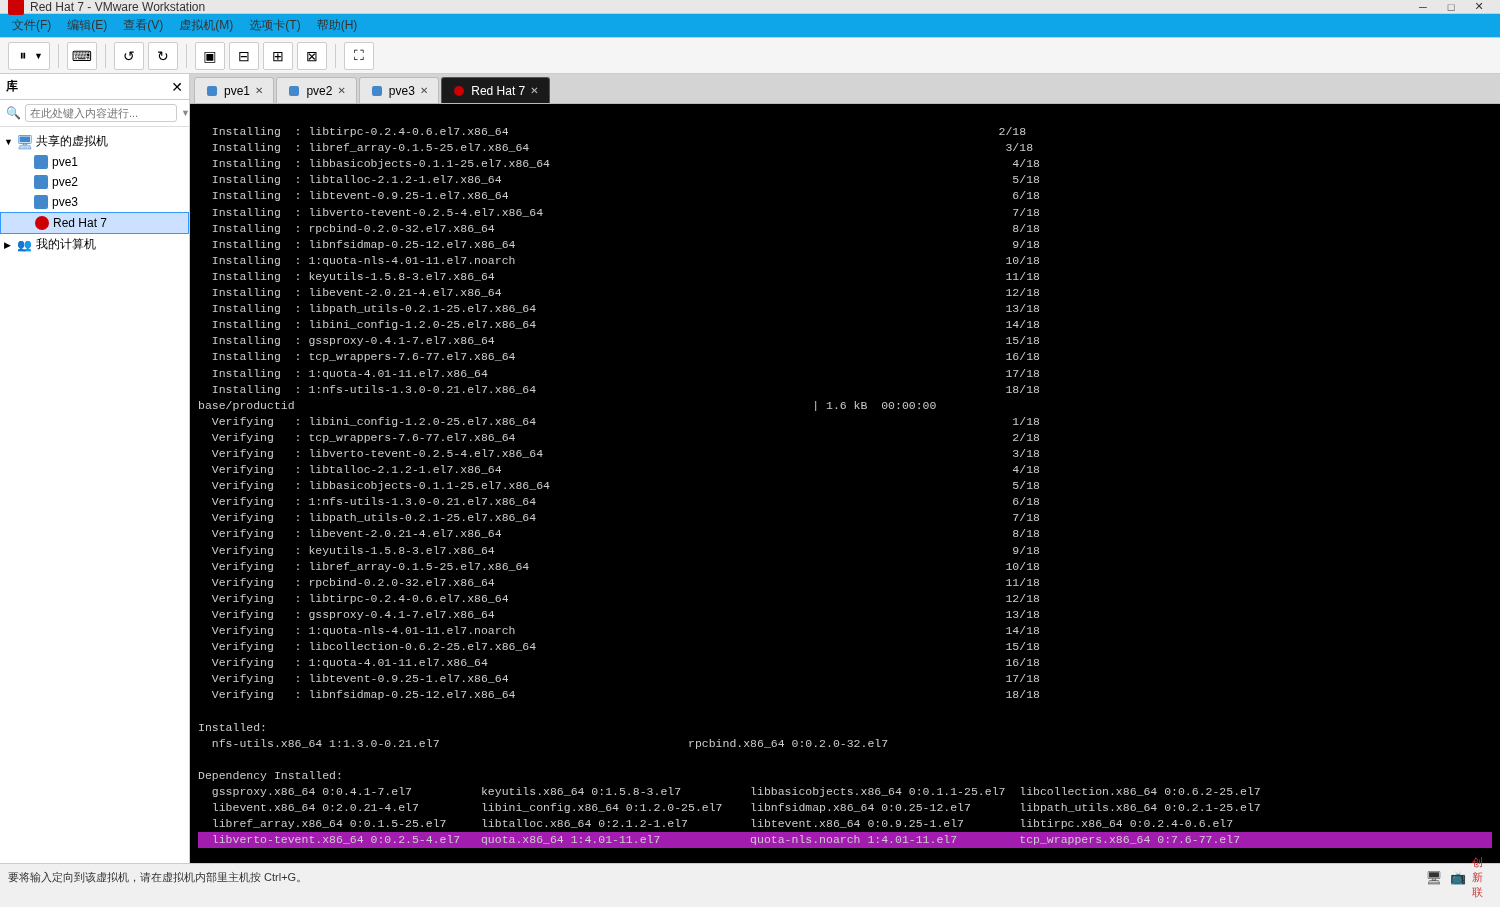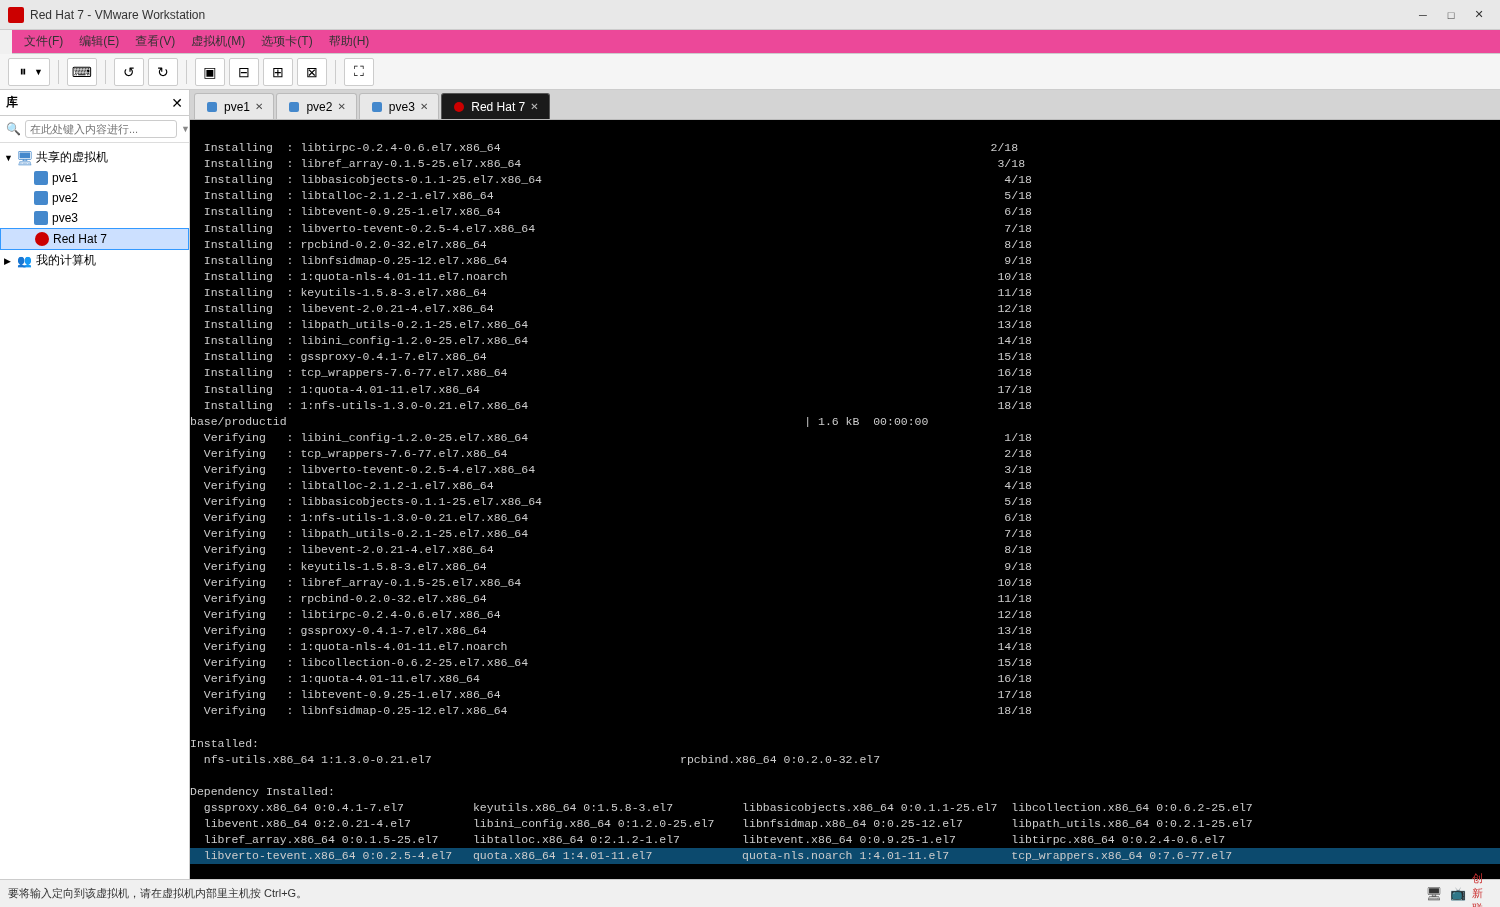--- a/index.html
+++ b/index.html
@@ -1,20 +1,20 @@
 <!DOCTYPE html>
 <html><head>
   <meta charset="utf-8">
   <style>
     * { margin: 0; padding: 0; box-sizing: border-box; }
     body { width: 1500px; height: 907px; font-family: 'Segoe UI', sans-serif; font-size: 12px; background: #f0f0f0; overflow: hidden; }
 
     
     #titlebar {
-      height: 30px;
+      height: 14px;
       background: #e8e8e8;
       display: flex;
       align-items: center;
       padding: 0 8px;
       border-bottom: 1px solid #ccc;
       user-select: none;
     }
     #titlebar .app-icon {
       width: 16px; height: 16px;
       background: #cc0000;
@@ -37,26 +37,25 @@
       background: transparent;
       cursor: pointer;
       font-size: 11px;
       display: flex; align-items: center; justify-content: center;
       color: #333;
     }
 
     
     #menubar {
       height: 24px;
-      background: #ec4899;
+      background: #0ea5e9;
       border-bottom: 1px solid #ccc;
       display: flex;
       align-items: center;
       padding: 0 4px;
-      margin-left: 12px;
     }
     .menu-item {
       padding: 2px 8px;
       font-size: 12px;
       color: #333;
       cursor: pointer;
       height: 100%;
       display: flex; align-items: center;
     }
 
@@ -174,21 +173,21 @@
       flex-direction: column;
       background: #000;
       overflow: hidden;
     }
     #terminal {
       flex: 1;
       background: #000;
       color: #ccc;
       font-family: 'Courier New', monospace;
       font-size: 11.5px;
-      padding: 4px 0;
+      padding: 4px 8px;
       overflow-y: auto;
       line-height: 1.4;
       white-space: pre;
     }
 
     
     #statusbar {
       height: 28px;
       background: #f0f0f0;
       border-top: 1px solid #ccc;
@@ -419,21 +418,21 @@
   Verifying   : libtevent-0.9.25-1.el7.x86_64                                                                        17/18
   Verifying   : libnfsidmap-0.25-12.el7.x86_64                                                                       18/18
 
 Installed:
   nfs-utils.x86_64 1:1.3.0-0.21.el7                                    rpcbind.x86_64 0:0.2.0-32.el7
 
 Dependency Installed:
   gssproxy.x86_64 0:0.4.1-7.el7          keyutils.x86_64 0:1.5.8-3.el7          libbasicobjects.x86_64 0:0.1.1-25.el7  libcollection.x86_64 0:0.6.2-25.el7
   libevent.x86_64 0:2.0.21-4.el7         libini_config.x86_64 0:1.2.0-25.el7    libnfsidmap.x86_64 0:0.25-12.el7       libpath_utils.x86_64 0:0.2.1-25.el7
   libref_array.x86_64 0:0.1.5-25.el7     libtalloc.x86_64 0:2.1.2-1.el7         libtevent.x86_64 0:0.9.25-1.el7        libtirpc.x86_64 0:0.2.4-0.6.el7
-</span><span style="background:#0c4a6e;display:block;font-family:Liberation Mono, monospace;">  libverto-tevent.x86_64 0:0.2.5-4.el7   quota.x86_64 1:4.01-11.el7             quota-nls.noarch 1:4.01-11.el7         tcp_wrappers.x86_64 0:7.6-77.el7</span>
+</span><span style="background:#a21caf;display:block;font-family:Liberation Mono, monospace;">  libverto-tevent.x86_64 0:0.2.5-4.el7   quota.x86_64 1:4.01-11.el7             quota-nls.noarch 1:4.01-11.el7         tcp_wrappers.x86_64 0:7.6-77.el7</span>
 
       </div>
     </div>
   </div>
 </div>
 
 <div id="statusbar">
   <span>要将输入定向到该虚拟机，请在虚拟机内部里主机按 Ctrl+G。</span>
   <div class="status-icons">
     <span class="status-icon">🖥</span>

